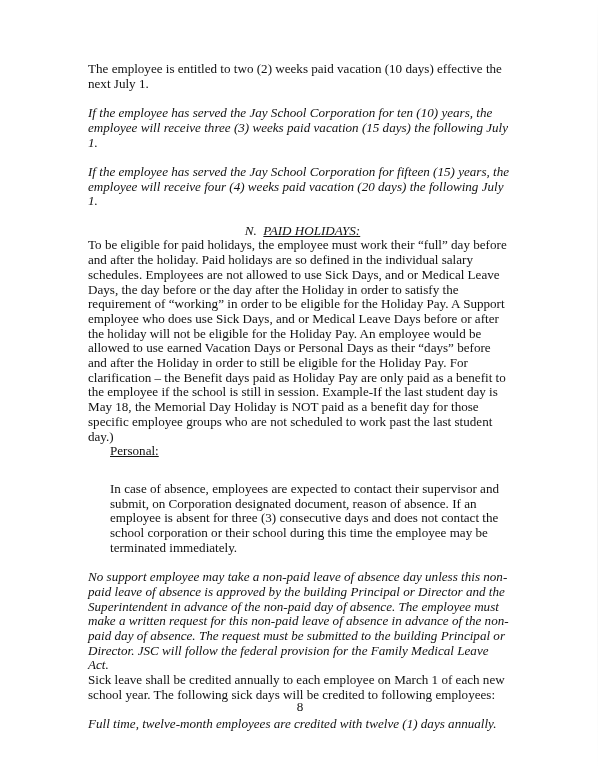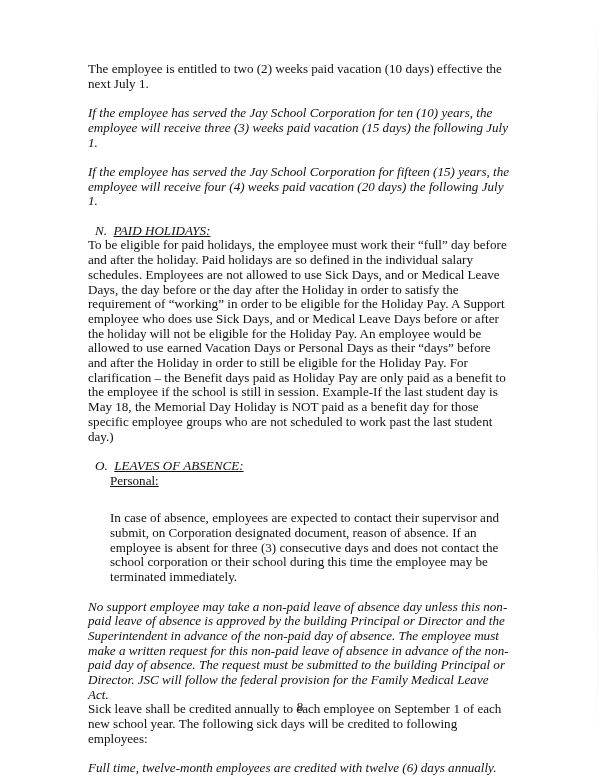--- a/index.html
+++ b/index.html
@@ -57,21 +57,21 @@
     white-space: normal;
   }
 
   
   p.gap-before { margin-top: 14.7px; font-style: italic; }
 
   .ul { text-decoration: underline; }
   .it { }
 
   
-  p.heading-n { padding-left: 7px; }
+  p.heading-n { padding-left: 7px; text-align: center; }
   p.heading-o { padding-left: 7px; }
   p.sub-absences { padding-left: 22px; }
   p.indent-block { padding-left: 22px; margin-top: 23px; }
   p.heading-sick { padding-left: 14px; }
 
   #page-number {
     position: absolute;
     top: 700px;
     left: 0;
     width: 600px;
@@ -92,30 +92,29 @@
     <p class="para">The employee is entitled to two (2) weeks paid vacation (10 days) effective the next July 1.</p>
 
     <p class="para gap-before">If the employee has served the Jay School Corporation for ten (10) years, the employee will receive three (3) weeks paid vacation (15 days) the following July 1.</p>
 
     <p class="para gap-before">If the employee has served the Jay School Corporation for fifteen (15) years, the employee will receive four (4) weeks paid vacation (20 days) the following July 1.</p>
 
     <p class="para gap-before heading-n"><span>N.</span><span>&nbsp; </span><span class="ul">PAID HOLIDAYS:</span></p>
 
     <p class="para"><span>To be eligible for paid holidays, the employee must work their </span><span class="it">“full”</span><span> day before and after the holiday.  Paid holidays are so defined in the individual salary schedules.  Employees are not allowed to use Sick Days, and or Medical Leave Days, the day before or the day after the Holiday in order to satisfy the requirement of “working” in order to be eligible for the Holiday Pay.  A Support employee who does use Sick Days, and or Medical Leave Days before or after the holiday will not be eligible for the Holiday Pay. An employee would be allowed to use earned Vacation Days or Personal Days as their “days” before and after the Holiday in order to still be eligible for the Holiday Pay. </span><span class="it">For clarification – the Benefit days paid as Holiday Pay are only paid as a benefit to the employee if the school is still in session.    Example-If the last student day is May 18, the Memorial Day Holiday is NOT paid as a benefit day for those specific employee groups who are not scheduled to work past the last student day.)</span></p>
 
-    <p class="para gap-before heading-o"><span>O.</span><span>&nbsp; </span><span class="ul">LEAVES OF ABSENCE:</span></p>
 
     <p class="para sub-absences"><span class="ul">Personal:</span></p>
 
     <p class="para indent-block">In case of absence, employees are expected to contact their supervisor and submit, on Corporation designated document, reason of absence. If an employee is absent for three (3) consecutive days and does not contact the school corporation or their school during this time the employee may be terminated immediately.</p>
 
     <p class="para gap-before">No support employee may take a non-paid leave of absence day unless this non-paid leave of absence is approved by the building Principal or Director and the Superintendent in advance of the non-paid day of absence.  The employee must make a written request for this non-paid leave of absence in advance of the non-paid day of absence.  The request must be submitted to the building Principal or Director. JSC will follow the federal provision for the Family Medical Leave Act.</p>
 
 
-    <p class="para">Sick leave shall be credited annually to each employee on September 1 of each new school year.  The following sick days will be credited to following employees:</p>
+    <p class="para">Sick leave shall be credited annually to each employee on March 1 of each new school year.  The following sick days will be credited to following employees:</p>
 
-    <p class="para gap-before">Full time, twelve-month employees are credited with twelve (6) days annually.</p>
+    <p class="para gap-before">Full time, twelve-month employees are credited with twelve (1) days annually.</p>
 
   </div>
 
   <div id="page-number">8</div>
 
 </div>
 
 </body></html>

